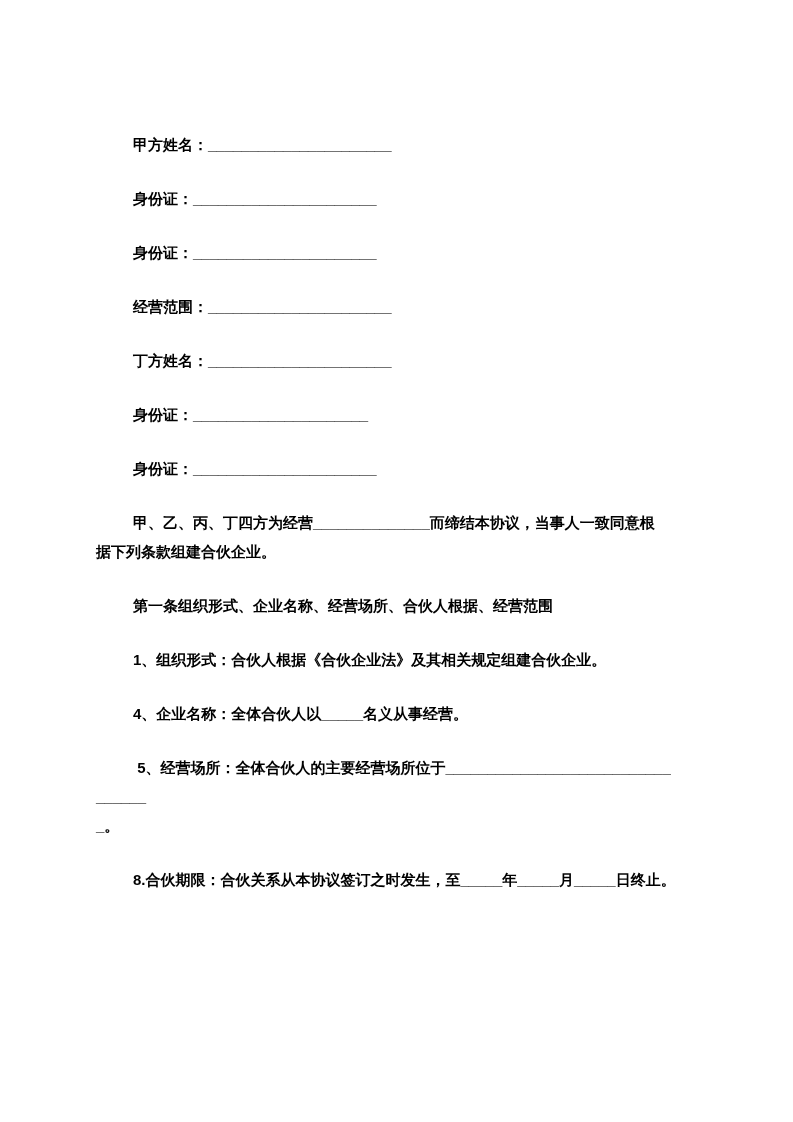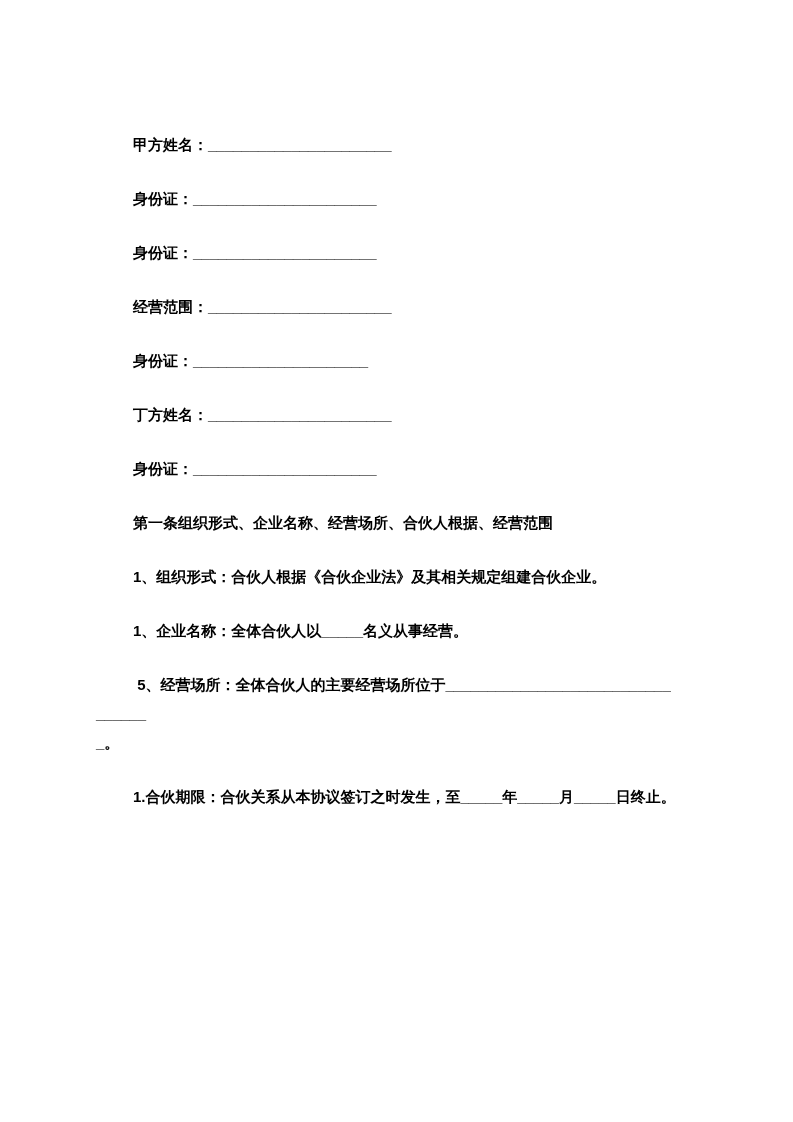--- a/index.html
+++ b/index.html
@@ -32,22 +32,24 @@
   }
 </style>
 </head>
 <body>
 
 <div class="page">
   <p class="para indent">甲方姓名：______________________</p>
   <p class="para indent">身份证：______________________</p>
   <p class="para indent">身份证：______________________</p>
   <p class="para indent">经营范围：______________________</p>
+  <p class="para indent">丁方姓名：______________________</p>
   <p class="para indent">身份证：_____________________</p>
-  <p class="para indent">丁方姓名：______________________</p>
   <p class="para indent">身份证：______________________</p>
+  <p class="para indent">甲、乙、丙、丁四方为经营______________而缔结本协议，当事人一致同意根
+据下列条款组建合伙企业。</p>
   <p class="para indent">第一条组织形式、企业名称、经营场所、合伙人根据、经营范围</p>
   <p class="para indent">1、组织形式：合伙人根据《合伙企业法》及其相关规定组建合伙企业。</p>
-  <p class="para indent">1、企业名称：全体合伙人以_____名义从事经营。</p>
+  <p class="para indent">4、企业名称：全体合伙人以_____名义从事经营。</p>
   <p class="para indent"> 5、经营场所：全体合伙人的主要经营场所位于_________________________________
 _。</p>
-  <p class="para indent">1.合伙期限：合伙关系从本协议签订之时发生，至_____年_____月_____日终止。</p>
+  <p class="para indent">8.合伙期限：合伙关系从本协议签订之时发生，至_____年_____月_____日终止。</p>
 </div>
 
 </body></html>

